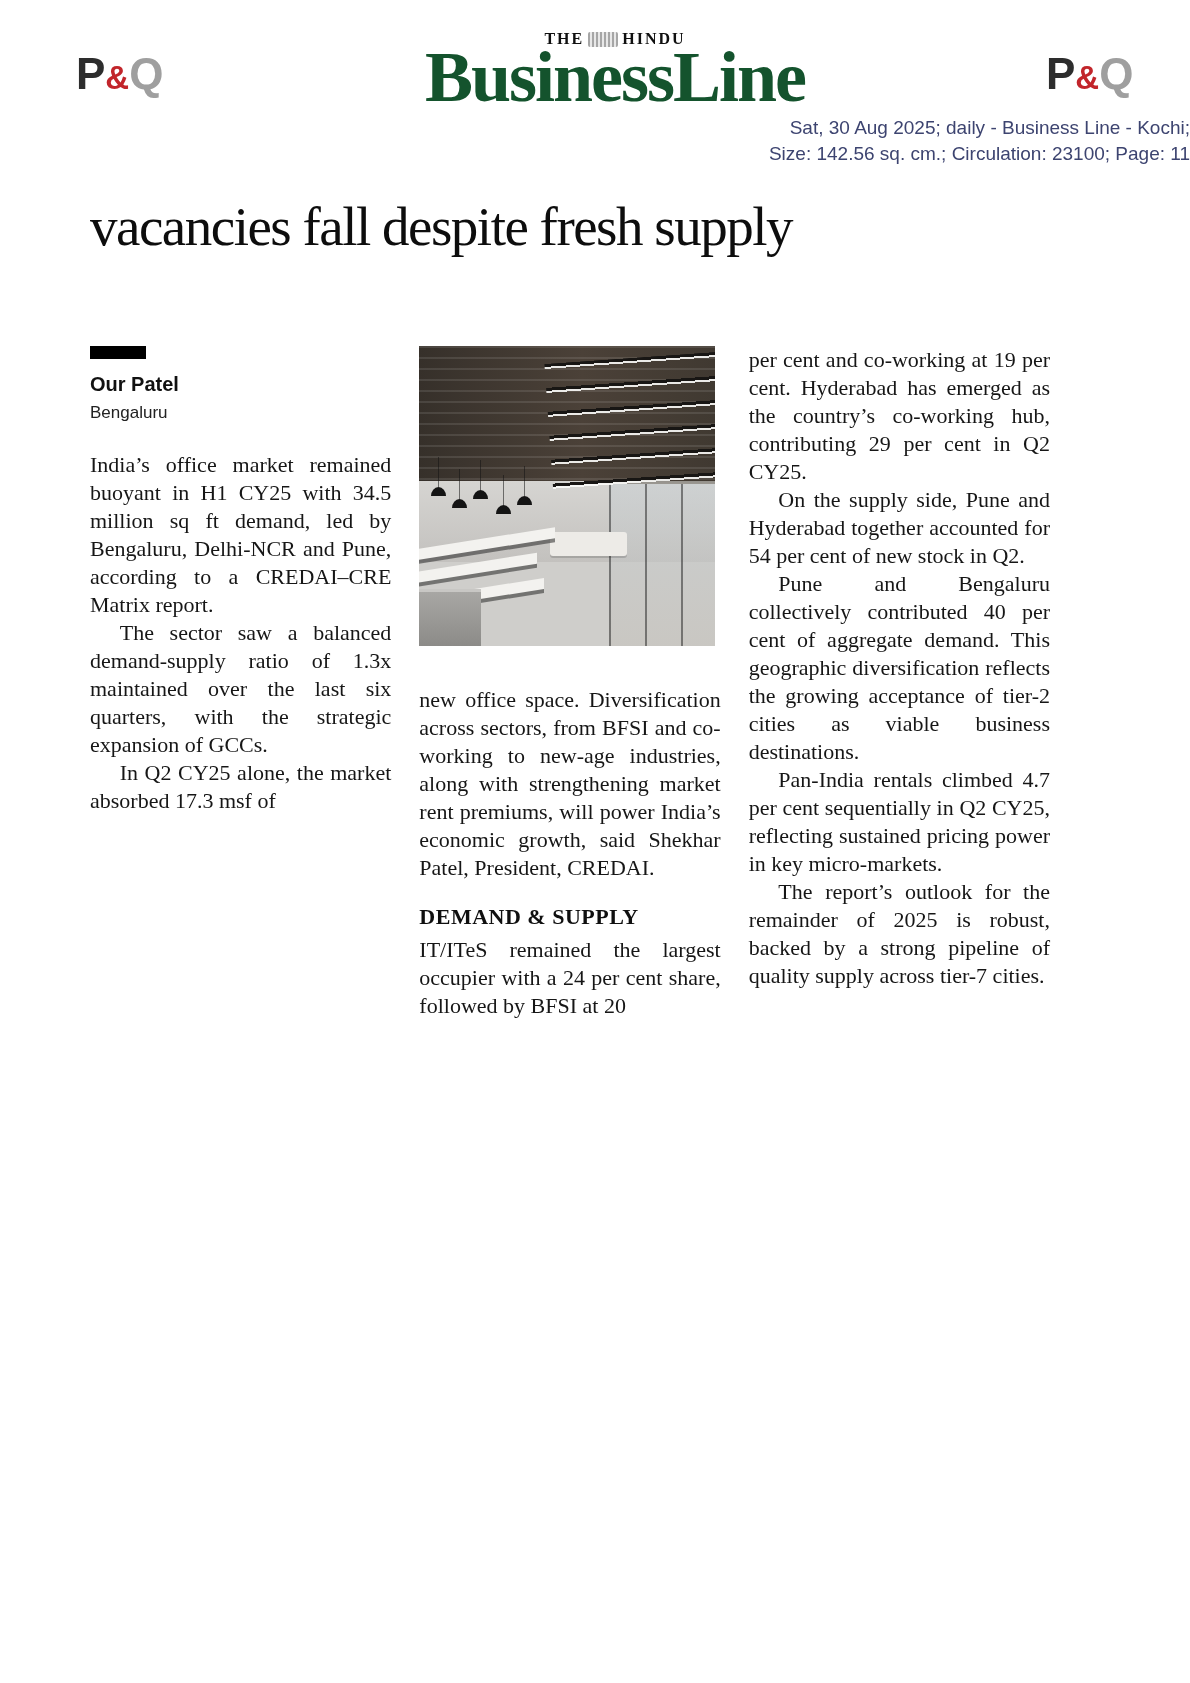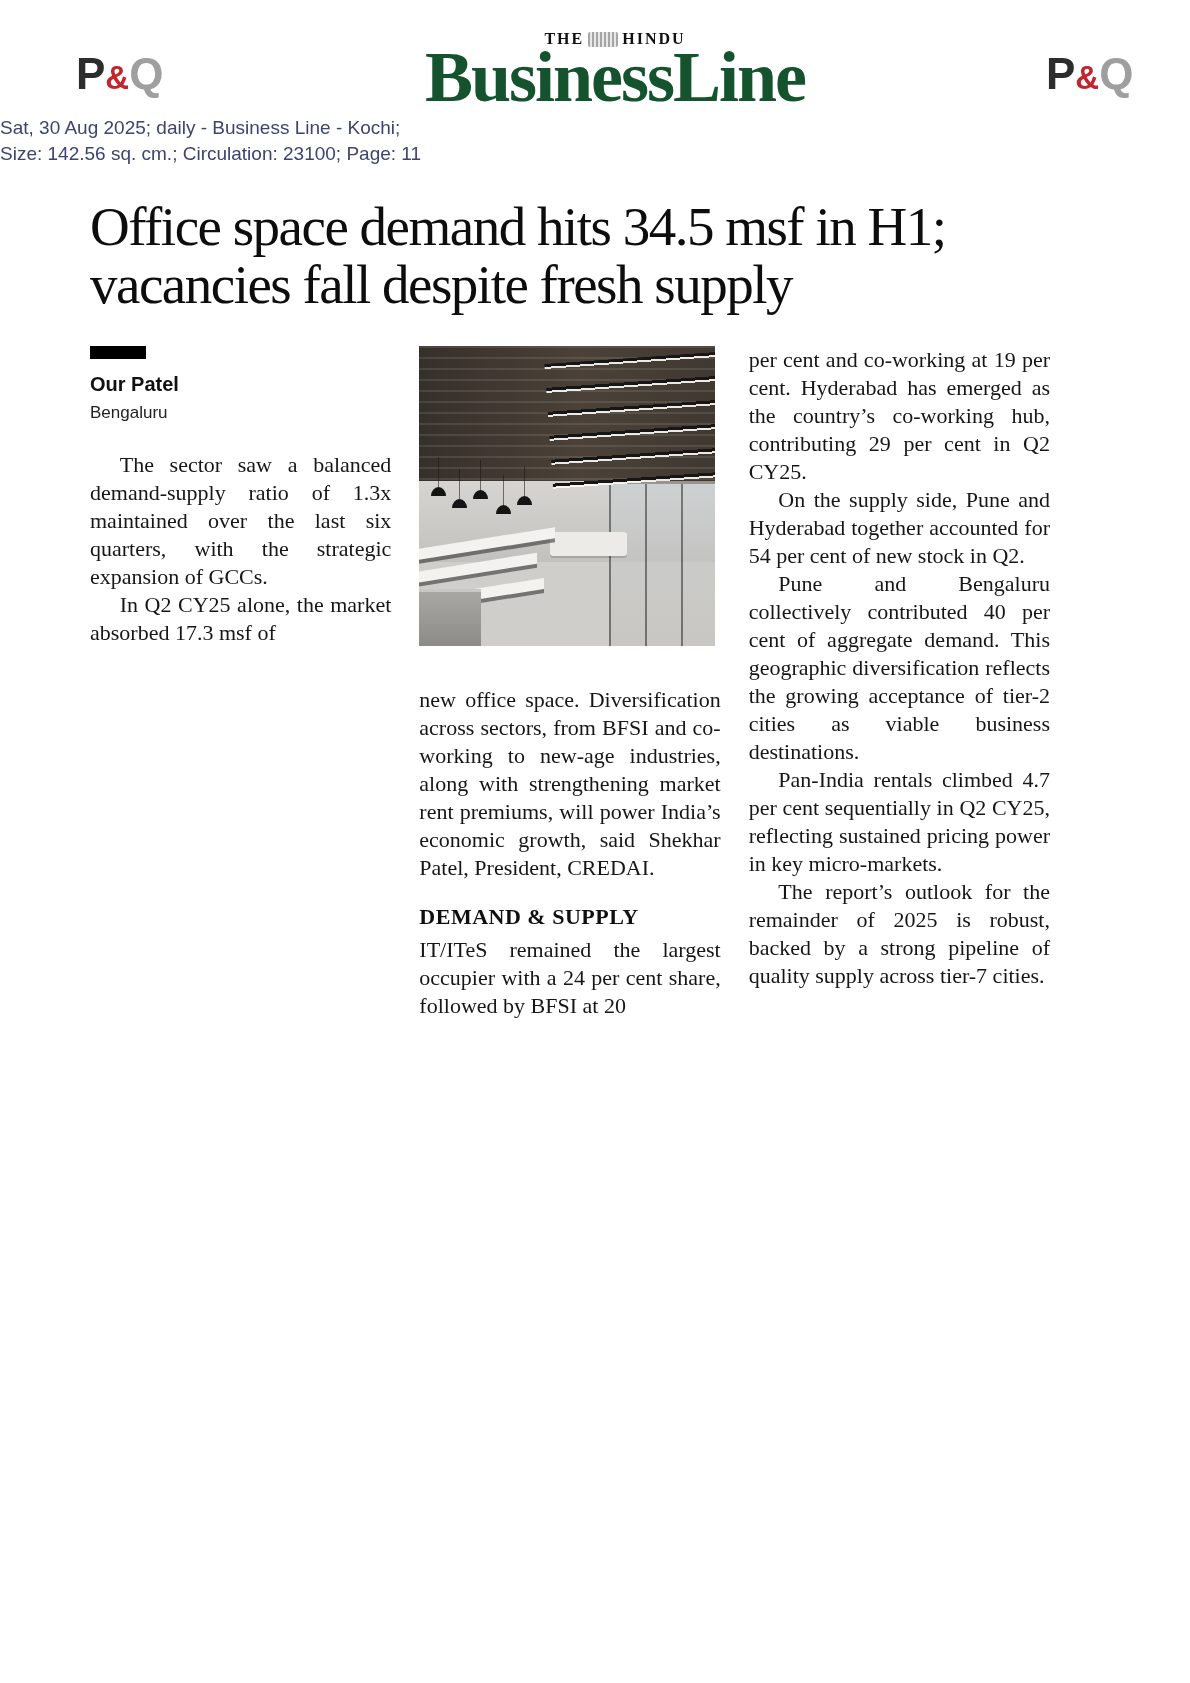--- a/index.html
+++ b/index.html
@@ -33,21 +33,21 @@
       repeating-linear-gradient(90deg,#777 0 2px,#ddd 2px 4px),
       #cfcfcf;
     border-radius:2px;
   }
   .masthead-title {
     font-family:"Liberation Serif", serif; font-weight:bold;
     font-size:72px; line-height:0.92; letter-spacing:-2px;
     color:#14532d; margin-top:-4px;
   }
   .dateline {
-    position:absolute; left:0; right:0; top:115px; text-align:left;
+    position:absolute; left:0; right:0; top:115px; text-align:right;
     font-family:"Liberation Sans", sans-serif; font-size:19px;
     color:#3d4470; line-height:1.35;
   }
 
   
   .headline {
     position:absolute; left:90px; top:198px; width:980px;
     font-family:"Liberation Serif", serif; font-weight:500;
     font-size:55px; line-height:1.06; letter-spacing:-1.5px; color:#0d0d0d;
   }
@@ -138,30 +138,30 @@
       <span>HINDU</span>
     </div>
     <div class="masthead-title">BusinessLine</div>
   </div>
   <div class="dateline">
     <div>Sat, 30 Aug 2025; daily - Business Line - Kochi;</div>
     <div>Size: 142.56 sq. cm.; Circulation: 23100; Page: 11</div>
   </div>
 
   <h1 class="headline">
-    <div>Office space demand hits 34.5 msf in H1;</div>
     <div>vacancies fall despite fresh supply</div>
   </h1>
 
   <div class="columns">
 
     <div class="col">
       <div class="byline-bar"></div>
       <div class="byline-author">Our Patel</div>
       <div class="byline-location">Bengaluru</div>
+      <p class="body-para">India’s office market remained buoyant in H1 CY25 with 34.5 million sq ft demand, led by Bengaluru, Delhi-NCR and Pune, according to a CREDAI–CRE Matrix report.</p>
       <p class="body-para indent">The sector saw a balanced demand-supply ratio of 1.3x maintained over the last six quarters, with the strategic expansion of GCCs.</p>
       <p class="body-para indent">In Q2 CY25 alone, the market absorbed 17.3 msf of</p>
     </div>
 
     <div class="col">
       <div class="photo">
         <div class="ph-backwall"></div>
         <div class="ph-glass"></div>
         <div class="ph-beam"></div>
         <div class="ph-ceiling"></div>

